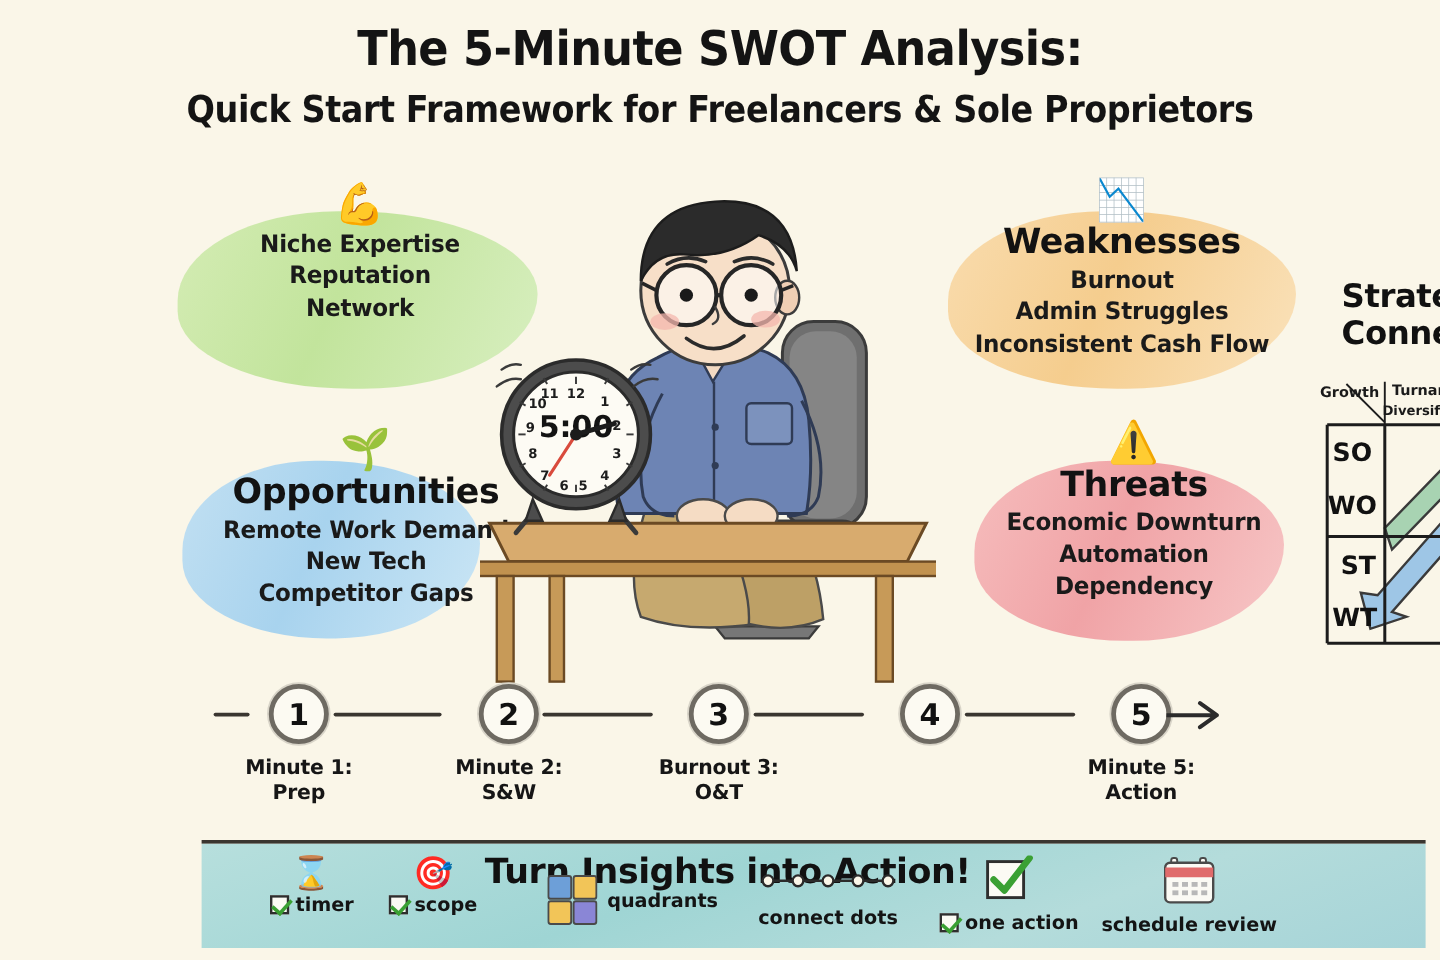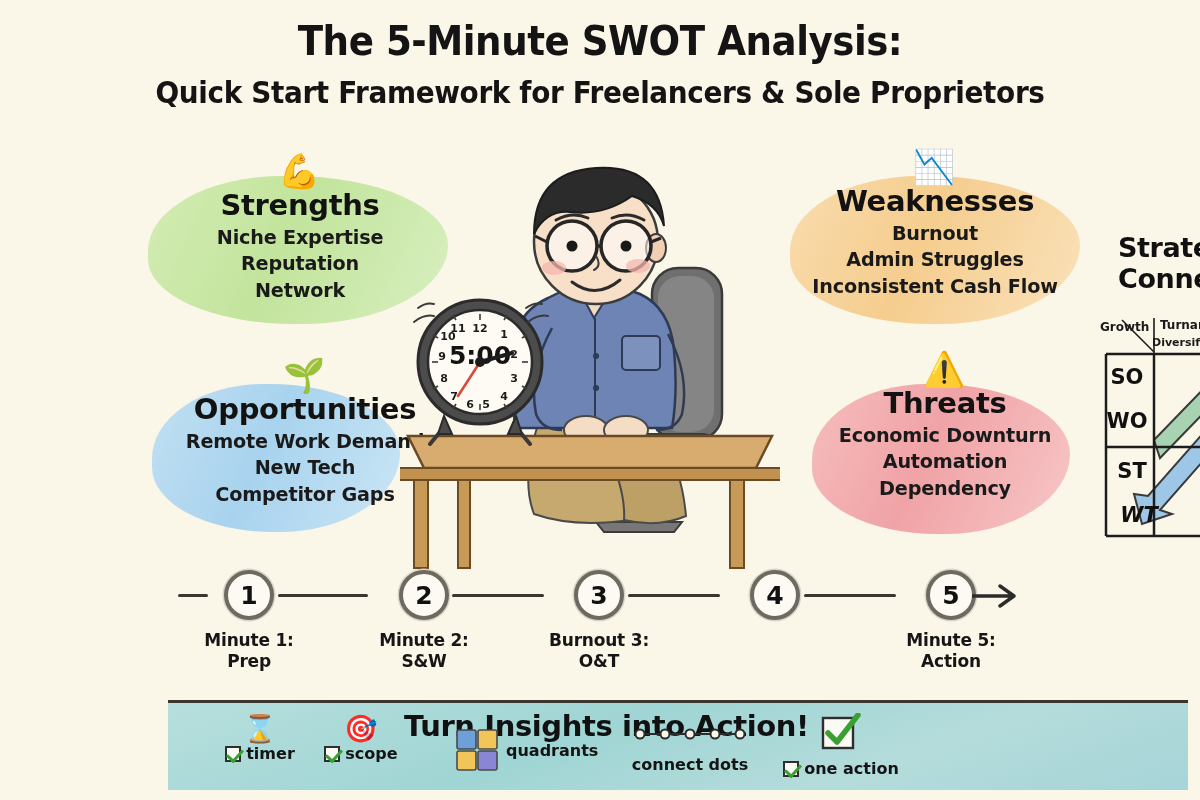--- a/index.html
+++ b/index.html
@@ -127,21 +127,20 @@
     <div class="title-sub">Quick Start Framework for Freelancers &amp; Sole Proprietors</div>
   </div>
 
   <div class="blob blob-green" style="left:148px;top:176px;width:300px;height:148px;"></div>
   <div class="blob blob-orange" style="left:790px;top:176px;width:290px;height:148px;"></div>
   <div class="blob blob-blue" style="left:152px;top:384px;width:248px;height:148px;"></div>
   <div class="blob blob-red" style="left:812px;top:384px;width:258px;height:150px;"></div>
 
   <div class="quad" style="left:150px;top:154px;width:300px;">
     <div class="quad-icon">💪</div>
-    <div class="quad-title">Strengths</div>
     <div class="quad-items">
       <div class="quad-item">Niche Expertise</div>
       <div class="quad-item">Reputation</div>
       <div class="quad-item">Network</div>
     </div>
   </div>
 
   <div class="quad" style="left:790px;top:150px;width:290px;">
     <div class="quad-icon">📉</div>
     <div class="quad-title">Weaknesses</div>
@@ -298,21 +297,21 @@
       <line x1="8" y1="218" x2="150" y2="218" stroke="#1c1c1c" stroke-width="2.5"></line>
       <line x1="8" y1="36" x2="8" y2="218" stroke="#1c1c1c" stroke-width="2.5"></line>
       <line x1="56" y1="36" x2="56" y2="218" stroke="#1c1c1c" stroke-width="2.5"></line>
 
       <line x1="24" y1="2" x2="56" y2="34" stroke="#1c1c1c" stroke-width="1.6"></line>
       <line x1="56" y1="0" x2="56" y2="36" stroke="#1c1c1c" stroke-width="1.6"></line>
     </svg>
     <div class="mx-cell" style="left:6px;top:38px;">SO</div>
     <div class="mx-cell" style="left:6px;top:82px;">WO</div>
     <div class="mx-cell" style="left:6px;top:132px;padding-left:10px;">ST</div>
-    <div class="mx-cell" style="left:18px;top:176px;font-style:italic;">WT</div>
+    <div class="mx-cell" style="left:8px;top:176px;">WT</div>
   </div>
   <div class="strat-lbl" style="left:1100px;top:320px;">Growth</div>
   <div class="strat-lbl" style="left:1160px;top:318px;">Turnaround</div>
   <div class="strat-lbl" style="left:1152px;top:336px;font-size:11px;">Diversification</div>
 
   <div class="timeline">
     <div class="tl-line" style="left:178px;width:30px;"></div>
     <div class="tl-line" style="left:278px;width:90px;"></div>
     <div class="tl-line" style="left:452px;width:92px;"></div>
     <div class="tl-line" style="left:628px;width:92px;"></div>
@@ -416,15 +415,36 @@
       <svg width="40" height="40" viewBox="0 0 40 40">
         <rect x="2" y="5" width="30" height="30" fill="#fbfaf4" stroke="#2e2e2e" stroke-width="2.4"></rect>
         <path d="M7 20 L16 29 L37 2" fill="none" stroke="#3aa033" stroke-width="5.5" stroke-linecap="round" stroke-linejoin="round"></path>
       </svg>
       <div class="chip-row">
         <span class="cbox"></span>
         <span class="chip-label">one action</span>
       </div>
     </div>
 
+    <div class="chip" style="left:738px;top:10px;width:170px;">
+      <svg width="44" height="42" viewBox="0 0 44 42">
+        <rect x="7" y="2" width="5" height="8" rx="2" fill="#fbfaf4" stroke="#4a4a4a" stroke-width="1.6"></rect>
+        <rect x="31" y="2" width="5" height="8" rx="2" fill="#fbfaf4" stroke="#4a4a4a" stroke-width="1.6"></rect>
+        <rect x="2" y="6" width="40" height="33" rx="4" fill="#fbfaf4" stroke="#4a4a4a" stroke-width="2"></rect>
+        <path d="M2 10 h40 v8 h-40z" fill="#e06b6b"></path>
+        <g fill="#b8b8b8">
+          <rect x="8" y="22" width="5" height="4"></rect>
+            <rect x="16" y="22" width="5" height="4"></rect>
+          <rect x="24" y="22" width="5" height="4"></rect>
+            <rect x="32" y="22" width="5" height="4"></rect>
+          <rect x="8" y="29" width="5" height="4"></rect>
+            <rect x="16" y="29" width="5" height="4"></rect>
+          <rect x="24" y="29" width="5" height="4"></rect>
+            <rect x="32" y="29" width="5" height="4"></rect>
+        </g>
+      </svg>
+      <div class="chip-row">
+        <span class="chip-label">schedule review</span>
+      </div>
+    </div>
   </div>
 
 </div>
 
 </body></html>

